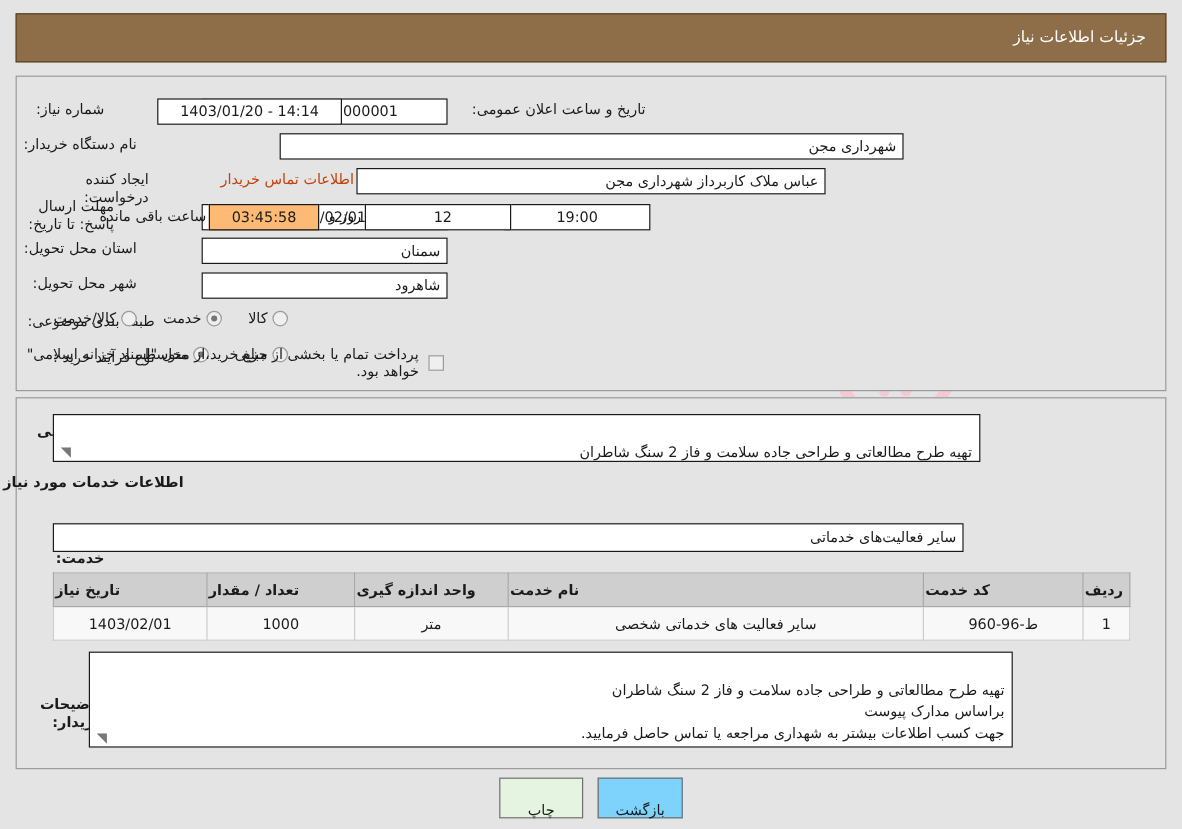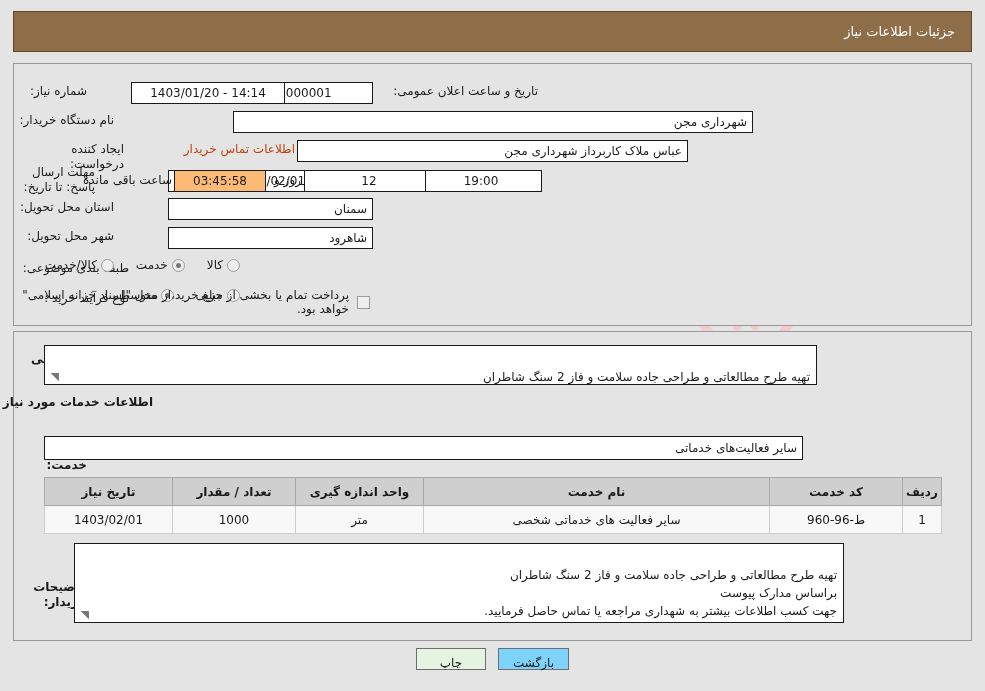--- a/index.html
+++ b/index.html
@@ -219,21 +219,21 @@
     font-size: 12px;
     z-index: 9;
     background: #fff;
   }
   #svc-table th {
     background: #cfcfcf;
     border: 1px solid #a8a8a8;
     font-weight: bold;
     color: #1a1a1a;
     height: 25px;
-    text-align: center;
+    text-align: left;
     font-size: 12px;
   }
   #svc-table td {
     background: #f8f8f8;
     border: 1px solid #cccccc;
     height: 25px;
     text-align: center;
     color: #1a1a1a;
     font-size: 12px;
   }
@@ -252,21 +252,21 @@
   }
   .btn {
     border: 1px solid #6e6e6e;
     box-sizing: border-box;
     height: 22px;
     min-width: 70px;
     font-size: 12px;
     font-family: "DejaVu Sans", "Liberation Sans", sans-serif;
     color: #1a1a1a;
     cursor: pointer;
-    padding: 4px 14px;
+    padding: 16px 14px;
     line-height: 20px;
     text-align: center;
   }
   .btn.back  { background: #7dd3fc; }
   .btn.print { background: #e4f4e0; }
 </style>
 </head>
 <body>
 
 <div id="watermark">

